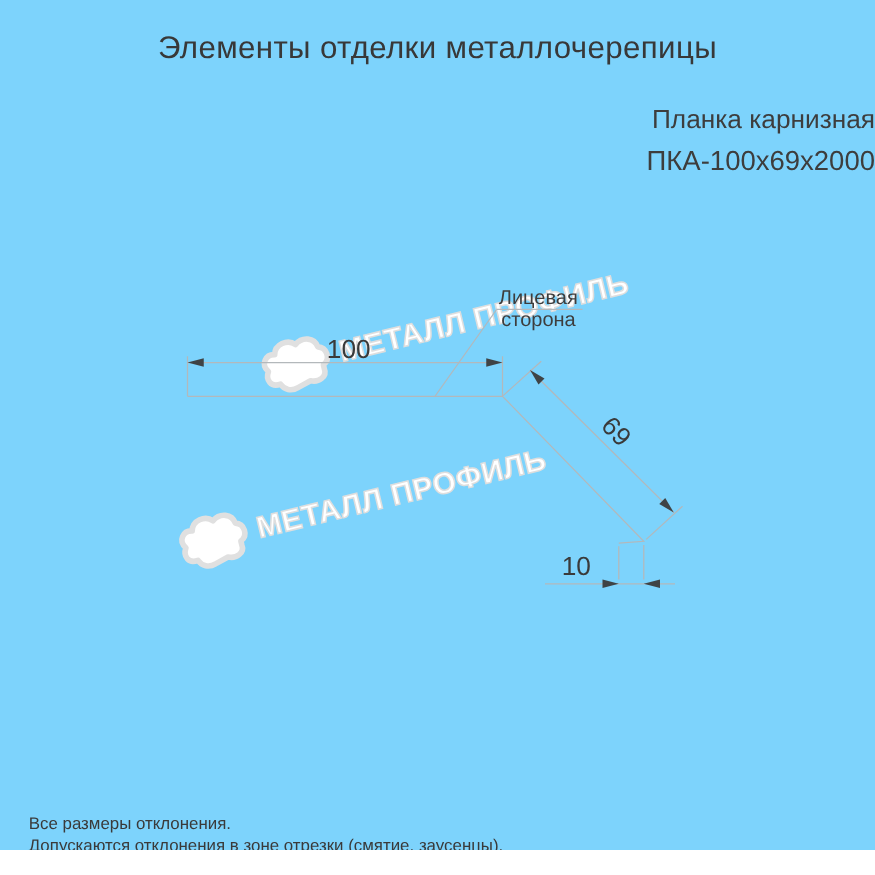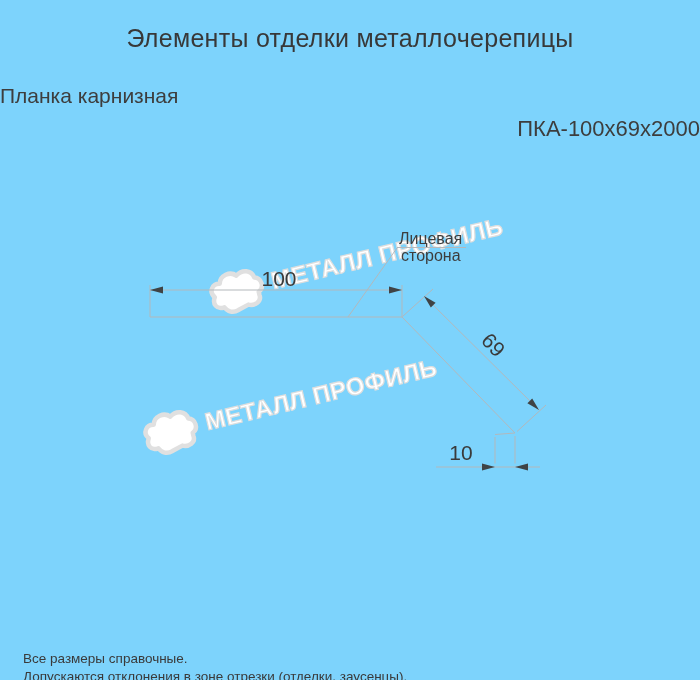--- a/index.html
+++ b/index.html
@@ -11,21 +11,21 @@
     color:#3a3a3a;
     overflow:hidden;
   }
   .title{
     position:absolute;top:24px;left:0;width:700px;
     text-align:center;font-size:25px;font-weight:400;
     letter-spacing:0.3px;color:#383838;
   }
   .subtitle{
     position:absolute;top:84px;left:0;width:700px;
-    text-align:left;font-size:21px;font-weight:400;color:#3d3d3d;
+    text-align:right;font-size:21px;font-weight:400;color:#3d3d3d;
   }
   .model{
     position:absolute;top:116px;left:0;width:700px;
     text-align:right;font-size:22px;font-weight:400;color:#3d3d3d;
   }
   .drawing{
     position:absolute;left:0;top:0;width:700px;height:700px;
   }
   .footer{
     position:absolute;left:23px;top:650px;
@@ -86,17 +86,17 @@
 
     <line class="ln" x1="495" y1="437" x2="495" y2="463.5"></line>
     <line class="ln" x1="515" y1="436" x2="515" y2="463.5"></line>
     <line class="ln" x1="436" y1="467" x2="540" y2="467"></line>
     <polygon class="arrow" points="495,467 482,463.6 482,470.4"></polygon>
     <polygon class="arrow" points="515,467 528,463.6 528,470.4"></polygon>
     <text class="dimtxt" x="461" y="460" text-anchor="middle">10</text>
   </svg>
 
   <div class="footer">
-    <div>Все размеры справочные.</div>
-    <div>Допускаются отклонения в зоне отрезки (отделки, заусенцы).</div>
+    <div>Все размеры отклонения.</div>
+    <div>Допускаются отклонения в зоне отрезки (смятие, заусенцы).</div>
   </div>
 
 </div>
 
 </body></html>

